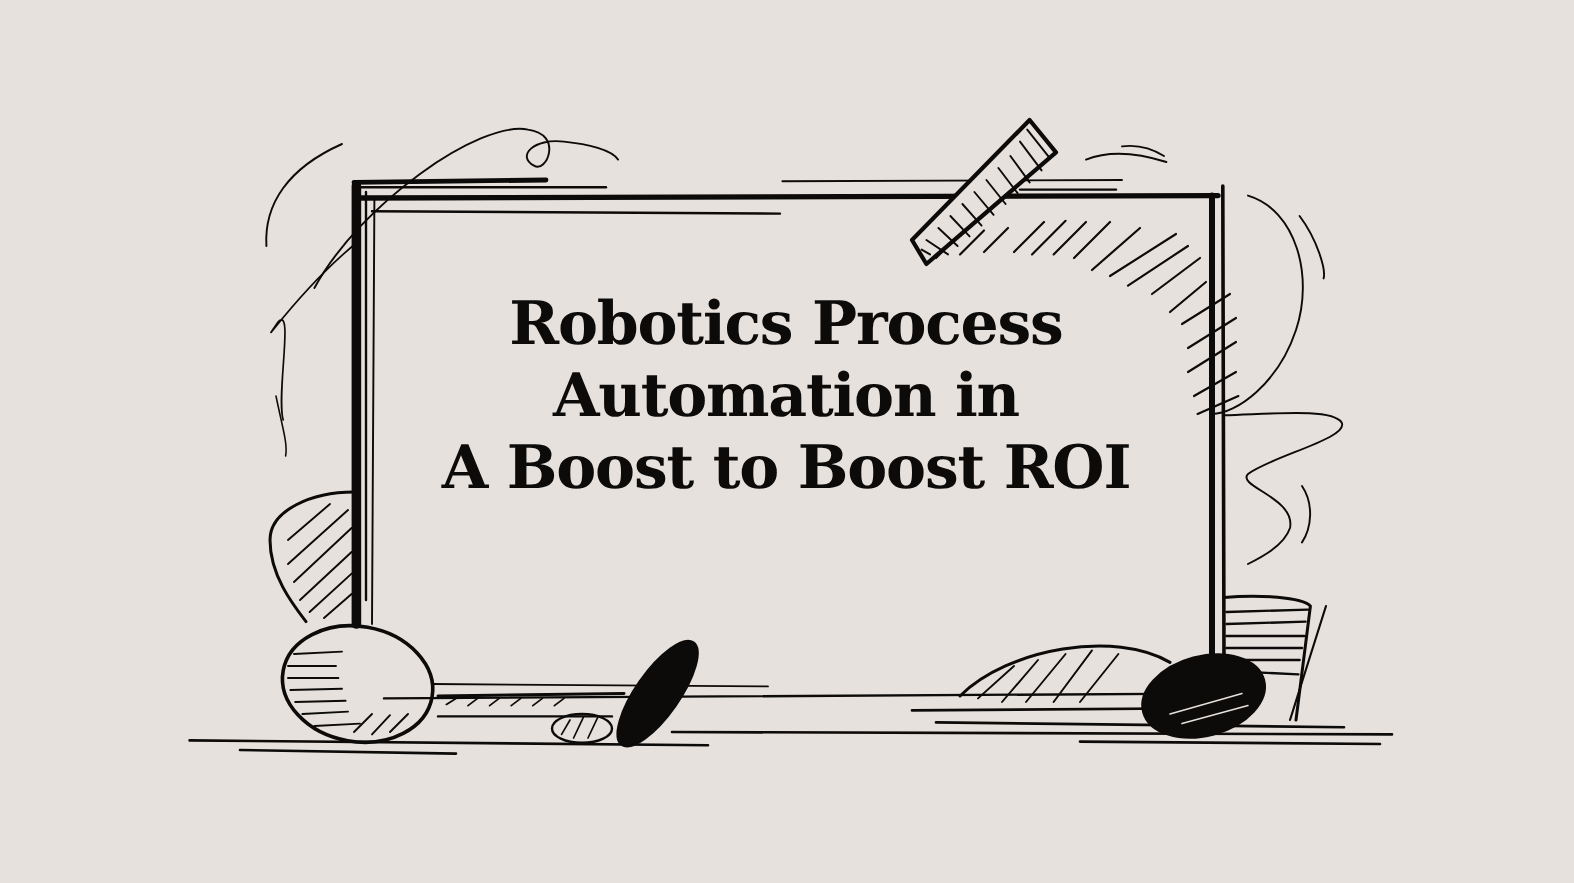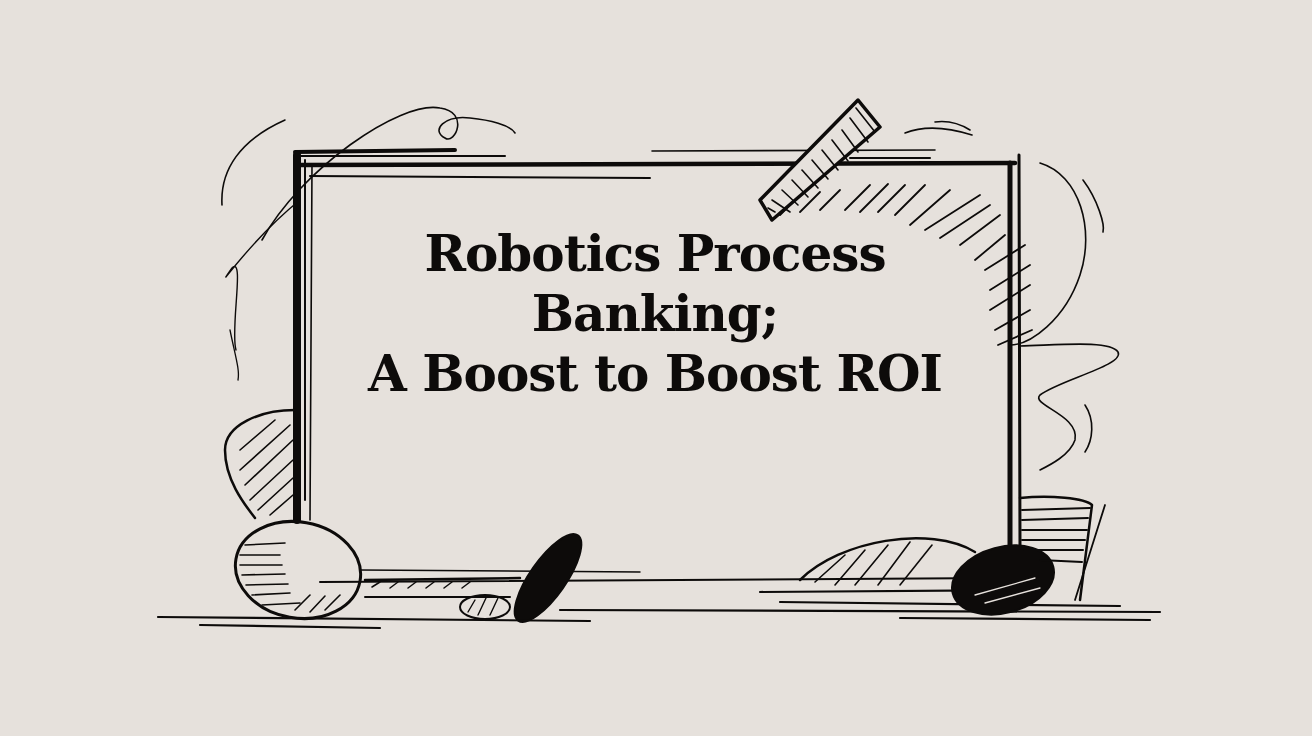--- a/index.html
+++ b/index.html
@@ -1,20 +1,20 @@
 <!DOCTYPE html>
 <html><head>
 <meta charset="utf-8">
 <style>
   html, body { margin:0; padding:0; }
   body { width:1312px; height:736px; background:#e6e1dc; overflow:hidden; position:relative; }
   .canvas { position:absolute; left:0; top:0; width:1312px; height:736px; background:#e6e1dc; }
   svg.art { position:absolute; left:0; top:0; }
   .title {
-    position:absolute; left:310px; top:224px; width:690px;
+    position:absolute; left:310px; top:240px; width:690px;
     text-align:center; color:#0d0b0a;
     font-family:"DejaVu Serif", "Liberation Serif", serif;
     font-weight:bold; font-size:50px; line-height:60px;
     letter-spacing:-1px;
   }
   .title span { display:block; }
 </style>
 </head>
 <body>
 
@@ -175,16 +175,16 @@
         <path d="M1022 540 L 1085 540"></path>
           <path d="M1024 550 L 1083 550"></path>
           <path d="M1040 560 L 1082 562"></path>
       </g>
       <path d="M1105 505 L 1075 600" stroke-width="1.8"></path>
     </g>
   </svg>
 
   <div class="title">
     <span>Robotics Process</span>
-    <span>Banking;</span>
+    <span>Automation in</span>
     <span>A Boost to Boost ROI</span>
   </div>
 </div>
 
 </body></html>

